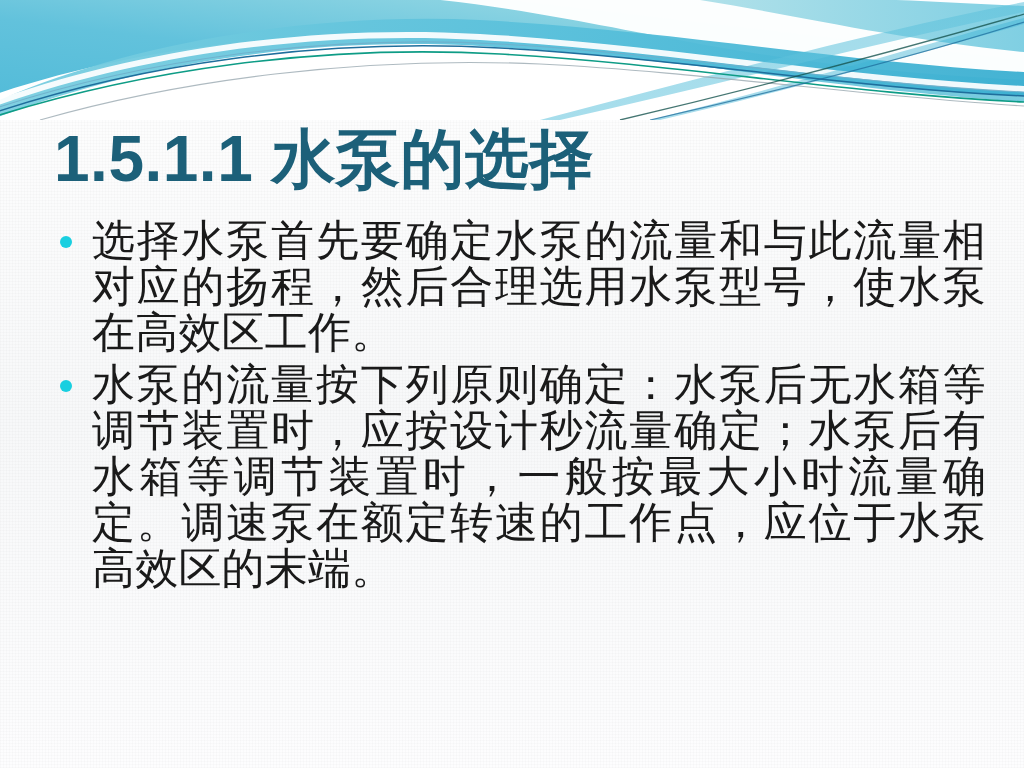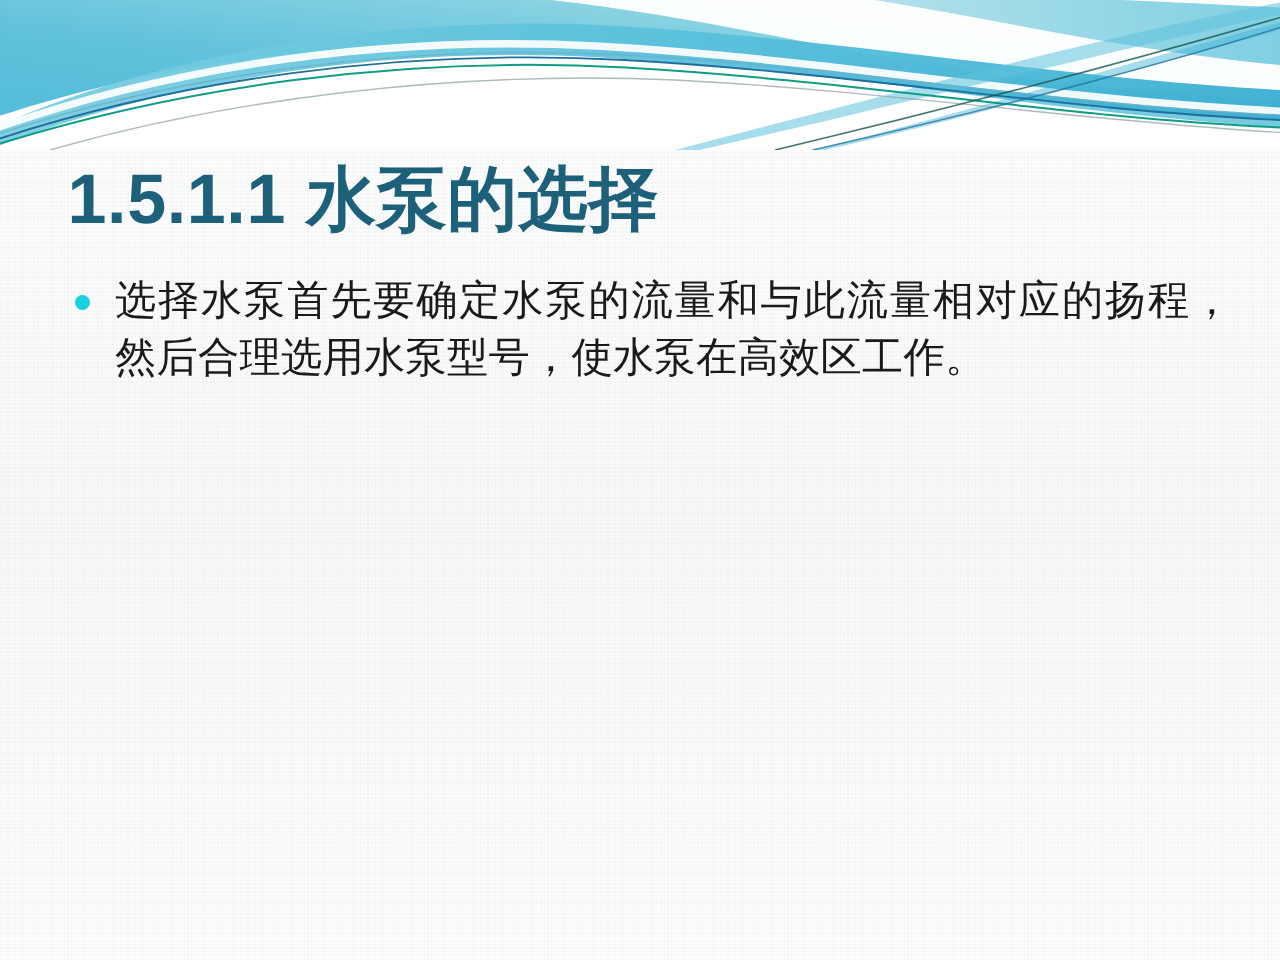--- a/index.html
+++ b/index.html
@@ -47,41 +47,41 @@
   #title-block {
     position: absolute;
     left: 54px;
     top: 126px;
     width: 930px;
   }
   #slide-title {
     margin: 0;
     font-family: "Liberation Sans", "DejaVu Sans", sans-serif;
     font-weight: bold;
-    font-size: 56px;
+    font-size: 64px;
     line-height: 66px;
     letter-spacing: 0.5px;
     color: #1c6079;
     white-space: nowrap;
   }
 
   
   #body-block {
     position: absolute;
     left: 54px;
     top: 218px;
     width: 932px;
   }
   .bullet-item {
     position: relative;
     display: block;
     padding-left: 38px;
     margin: 0 0 6px 0;
     font-family: "Liberation Serif", "DejaVu Serif", serif;
-    font-size: 33px;
+    font-size: 43px;
     line-height: 46px;
     color: #1a1a1a;
     text-align: justify;
     text-justify: inter-character;
     letter-spacing: 0.2px;
   }
   .bullet-item:last-child {
     margin-bottom: 0;
   }
   .bullet-marker {
@@ -157,17 +157,21 @@
     <h1 id="slide-title">1.5.1.1 水泵的选择</h1>
   </div>
 
   <div id="body-block">
 
     <div class="bullet-item">
       <span class="bullet-marker"></span>
       <span class="bullet-text">选择水泵首先要确定水泵的流量和与此流量相对应的扬程，然后合理选用水泵型号，使水泵在高效区工作。</span>
     </div>
 
+    <div class="bullet-item">
+      <span class="bullet-marker"></span>
+      <span class="bullet-text">水泵的流量按下列原则确定：水泵后无水箱等调节装置时，应按设计秒流量确定；水泵后有水箱等调节装置时，一般按最大小时流量确定。调速泵在额定转速的工作点，应位于水泵高效区的末端。</span>
+    </div>
 
 
   </div>
 
 </div>
 
 </body></html>

